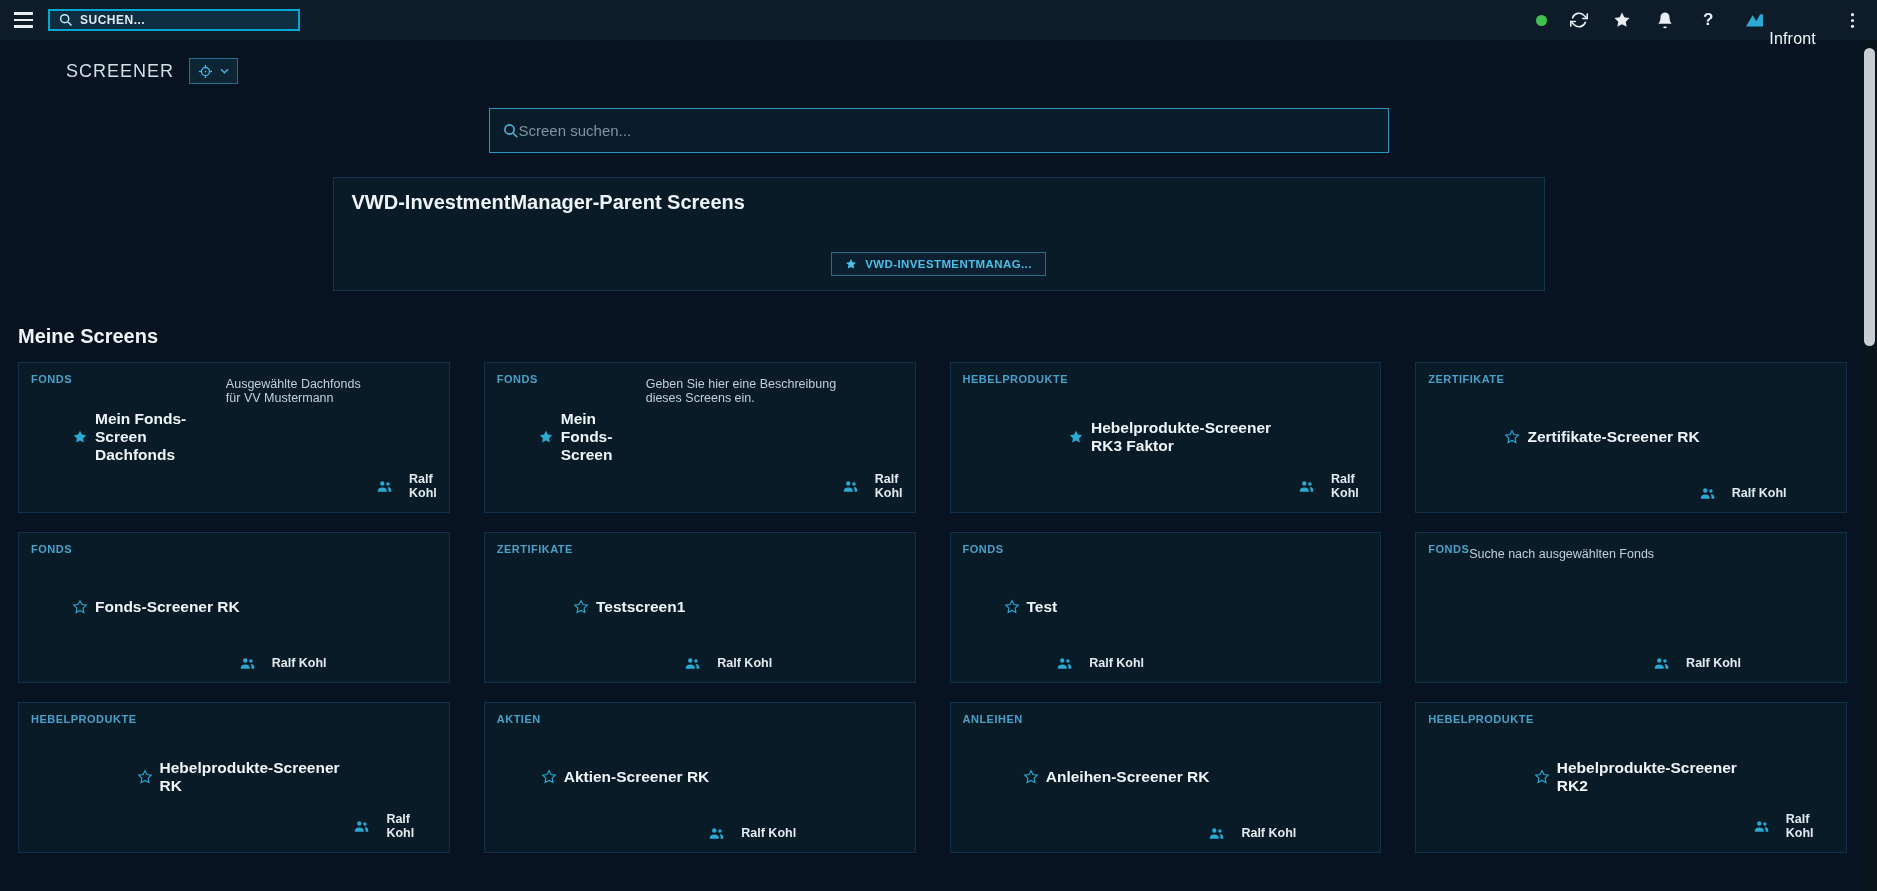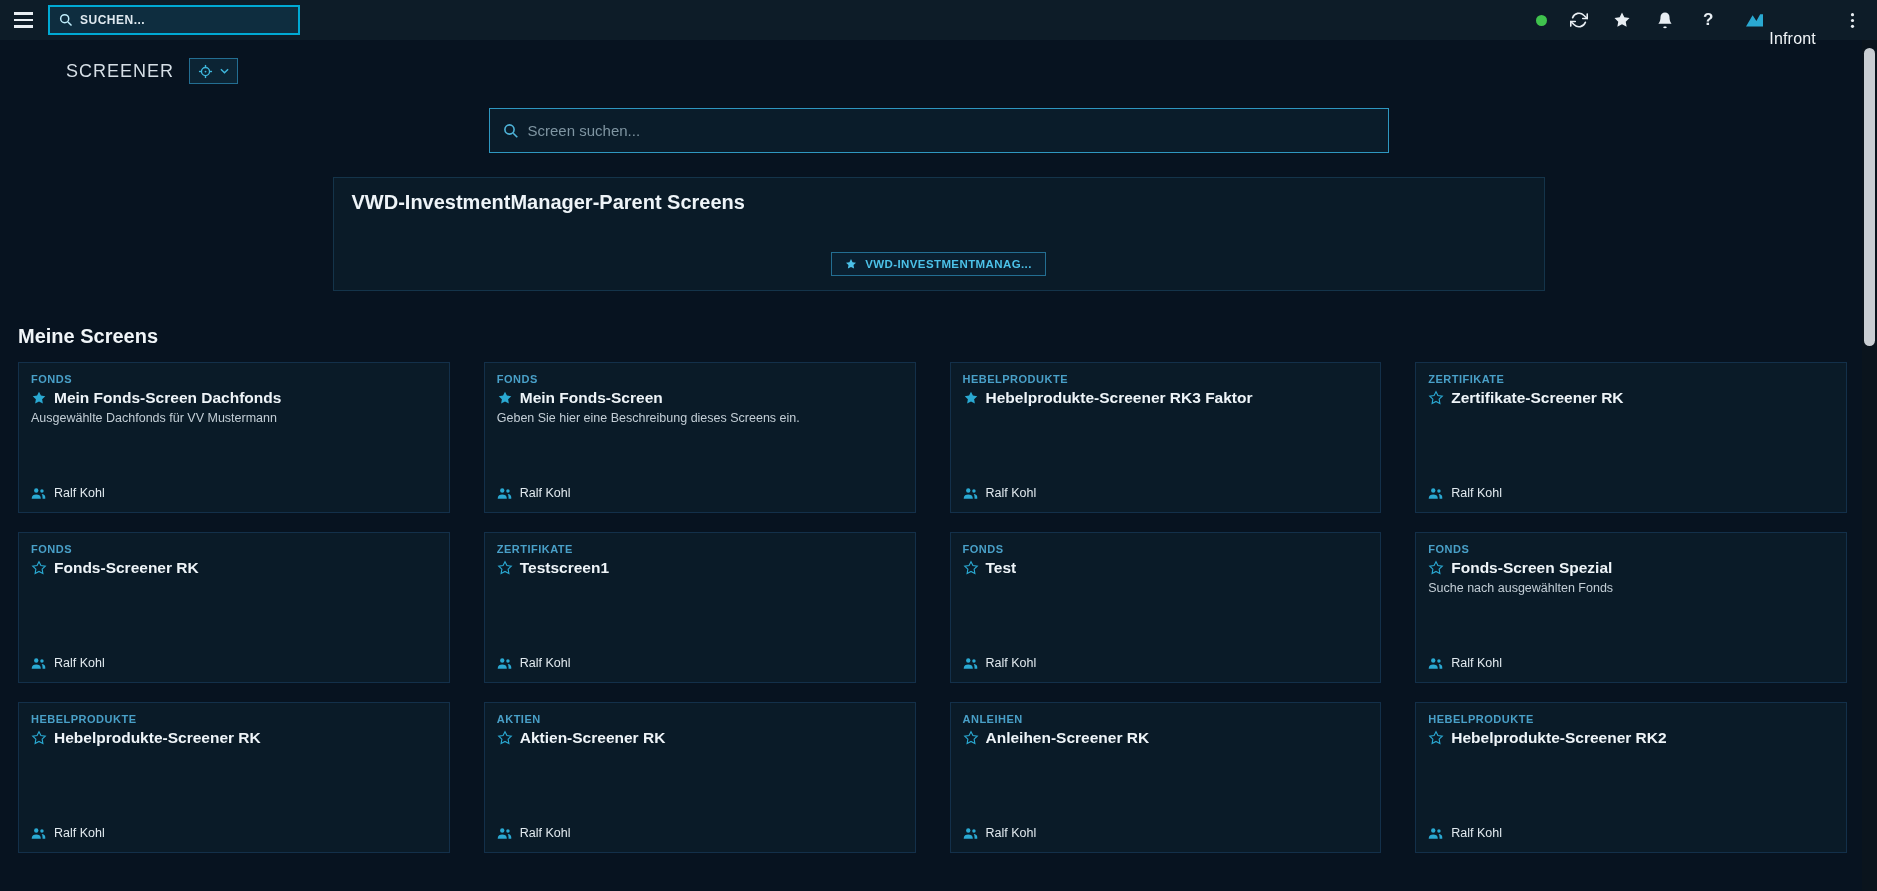--- a/index.html
+++ b/index.html
@@ -22,21 +22,21 @@
   }
   .hamburger {
     width: 24px; height: 24px;
     display: flex; flex-direction: column; justify-content: center; gap: 4px;
     background: none; border: none; cursor: pointer; padding: 2px;
   }
   .hamburger span { display: block; width: 19px; height: 2.5px; background: #e8eef3; }
 
   .topbar-search {
     margin-left: 12px;
-    width: 252px; height: 30px;
+    width: 252px; height: 22px;
     border: 2px solid #00a9d4;
     background: #0e2d3f;
     display: flex; align-items: center; gap: 7px;
     padding: 0 9px;
   }
   .topbar-search svg { color: #bfeefc; flex: 0 0 auto; }
   .topbar-search input {
     flex: 1; min-width: 0;
     background: transparent; border: none; outline: none;
     color: #e7eef3; font-size: 12px; font-weight: 600; letter-spacing: .5px;
@@ -73,21 +73,21 @@
     background: #0c2434; border: 1px solid #236e92; cursor: pointer;
     color: #3fb7dd; display: flex; align-items: center; gap: 7px;
   }
 
   
   .screen-search {
     width: 900px; height: 45px;
     margin: 24px auto 0;
     border: 1px solid #2e97c0;
     background: #0a1c2a;
-    display: flex; align-items: center; gap: 9px;
+    display: flex; align-items: center; 
     padding: 0 13px;
   }
   .screen-search svg { color: #4fb4d9; }
   .screen-search input {
     flex: 1; background: transparent; border: none; outline: none;
     color: #dfe9ef; font-size: 15px;
     font-family: "Liberation Sans", sans-serif;
   }
   .screen-search input::placeholder { color: #7f95a2; opacity: 1; }
 
@@ -119,36 +119,36 @@
   }
   .screens-grid {
     margin: 0 30px 20px 18px;
     display: grid; grid-template-columns: repeat(4, 1fr);
     gap: 19px 34px;
   }
   .screen-card {
     height: 151px;
     background: #0a1b28; border: 1px solid #13304a;
     padding: 10px 12px 12px;
-    display: flex; flex-direction: column;
+    display: flex; 
     cursor: pointer;
   }
   .screen-category {
     font-size: 11px; font-weight: 600; letter-spacing: .5px;
     color: #49a0c8; margin-bottom: 4px;
   }
   .screen-title-row { display: flex; align-items: center; gap: 7px; }
   .favorite-star { color: #2aa9d2; display: flex; align-items: center; background: none; border: none; cursor: pointer; padding: 0; }
   .star-filled svg path { fill: currentColor; stroke: none; }
   .star-outline svg path { fill: none; stroke: currentColor; stroke-width: 1.7px; }
   .screen-title { font-size: 15.5px; font-weight: 700; color: #eef4f8; }
   .screen-desc { font-size: 12.5px; color: #c3ced6; margin-top: 4px; min-height: 0; }
   .screen-footer {
-    margin-top: auto; display: flex; align-items: center; gap: 8px;
-    color: #e2eaef; font-size: 12.5px;
+    margin-top: auto; display: flex; align-items: center; gap: 17px;
+    color: #e2eaef; font-size: 12.5px; font-weight: bold;
   }
   .owner-icon { color: #2aa9d2; display: flex; align-items: center; }
 
   
   .scrollbar-track {
     position: fixed; right: 0; top: 40px; width: 15px; height: 851px;
     background: #0a141d;
   }
   .scrollbar-thumb {
     position: absolute; top: 8px; left: 2px; width: 11px; height: 298px;
@@ -424,28 +424,20 @@
           <circle cx="14.6" cy="5.2" r="2.3"></circle>
           <path d="M14.3 9.2c2.7.3 4.7 1.7 4.7 4.1v2.2h-3.6v-1.6c0-1.9-.4-3.5-1.1-4.7z"></path>
         </svg>
       </span>
       <span>Ralf Kohl</span>
     </div>
   </article>
 
   <article class="screen-card">
     <div class="screen-category">FONDS</div>
-    <div class="screen-title-row">
-      <button class="favorite-star star-outline" aria-label="favorite">
-        <svg width="16" height="16" viewBox="0 0 24 24">
-          <path d="M12 2.5l2.9 5.9 6.5.9-4.7 4.5 1.1 6.4L12 17.2l-5.8 3 1.1-6.4-4.7-4.5 6.5-.9z"></path>
-        </svg>
-      </button>
-      <span class="screen-title">Fonds-Screen Spezial</span>
-    </div>
     <div class="screen-desc">Suche nach ausgewählten Fonds</div>
     <div class="screen-footer">
       <span class="owner-icon">
         <svg width="15" height="12" viewBox="0 0 20 16" fill="currentColor">
           <circle cx="7" cy="4.6" r="2.9"></circle>
           <path d="M1 14.6c0-2.9 2.7-4.5 6-4.5s6 1.6 6 4.5v.9H1z"></path>
           <circle cx="14.6" cy="5.2" r="2.3"></circle>
           <path d="M14.3 9.2c2.7.3 4.7 1.7 4.7 4.1v2.2h-3.6v-1.6c0-1.9-.4-3.5-1.1-4.7z"></path>
         </svg>
       </span>

